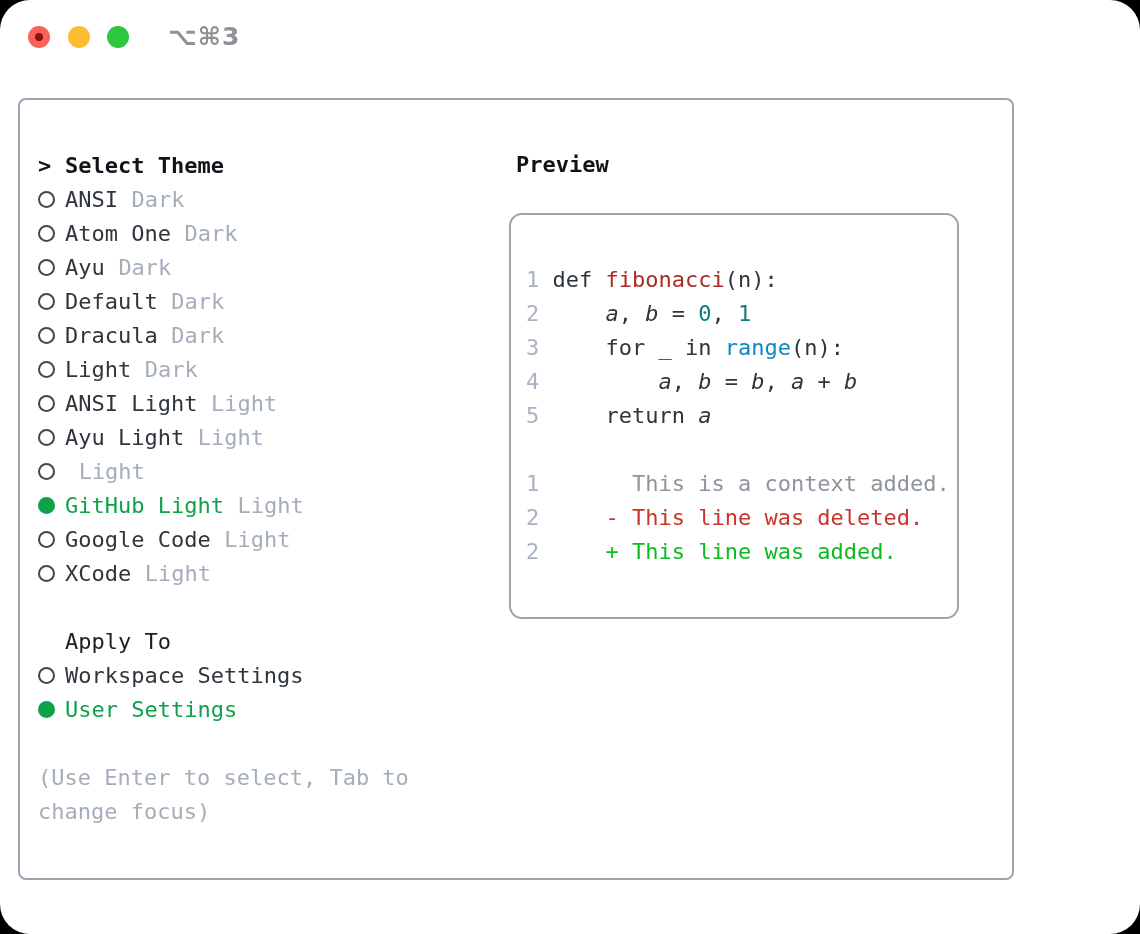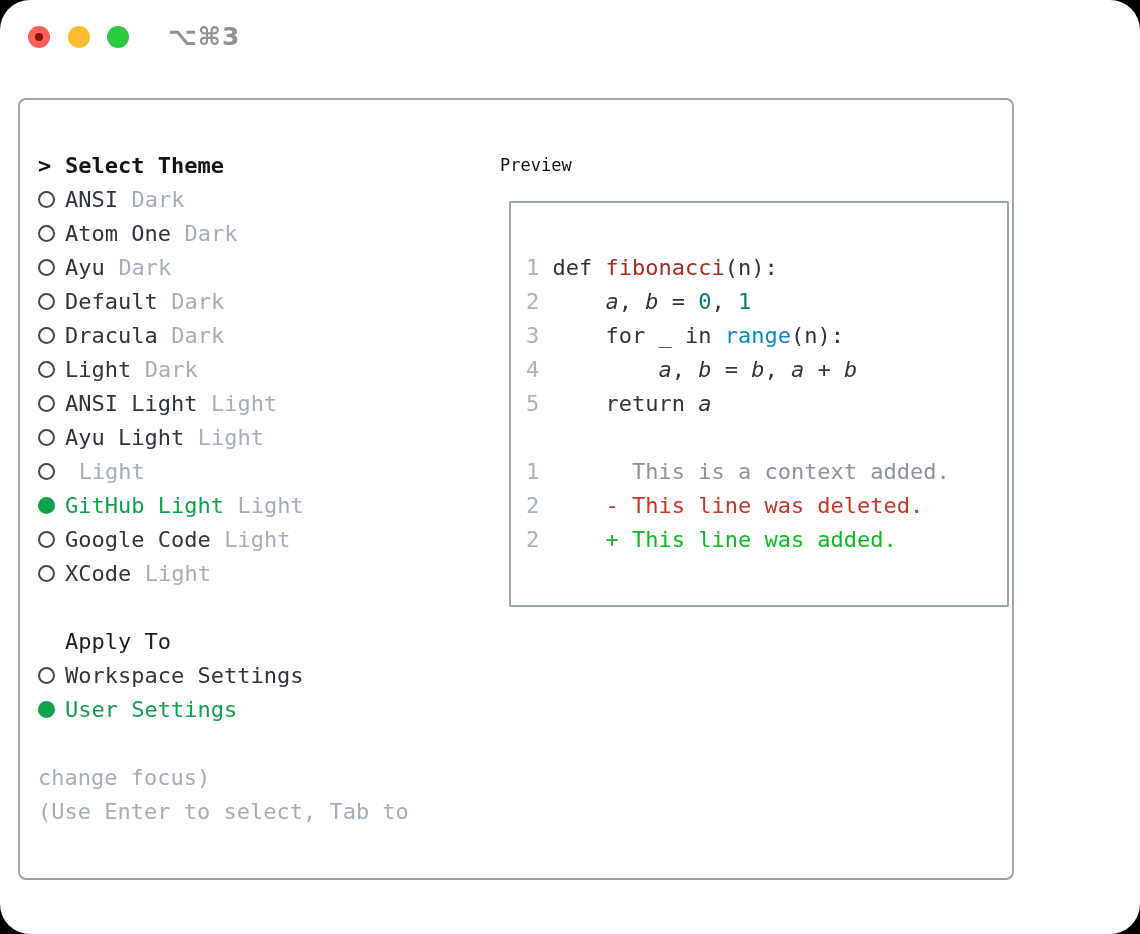--- a/index.html
+++ b/index.html
@@ -39,25 +39,25 @@
   .hdr{font-weight:700;color:var(--hdr);}
   .subhdr{color:#1a1f24;}
   .radio{width:13px;height:13px;border:2px solid #41484f;border-radius:50%;box-sizing:content-box;}
   .radio.sel{background:var(--green);border-color:var(--green);}
   .tname{color:var(--dark);}
   .tname.green{color:var(--green);}
   .tsuffix{color:var(--muted);margin-left:0.62em;text-align:right;}
   .blank-row{height:34px;}
   .help{color:var(--muted);}
   
-  .preview-title{position:absolute;left:500px;top:148px;height:34px;line-height:34px;
-    font-size:17px;font-weight:400;color:var(--hdr);}
+  .preview-title{position:absolute;left:516px;top:148px;height:34px;line-height:34px;
+    font-size:22px;font-weight:700;color:var(--hdr);}
   .preview-box{
-    position:absolute;left:509px;top:201px;width:500px;height:406px;
-    border:2px solid var(--border);border-radius:2px;box-sizing:border-box;
+    position:absolute;left:509px;top:213px;width:450px;height:406px;
+    border:2px solid var(--border);border-radius:13px;box-sizing:border-box;
     padding:48px 0 0 15px;overflow:hidden;
   }
   .cl{height:34px;line-height:34px;font-size:22px;white-space:pre;}
   .ln{display:inline-block;width:1ch;margin-right:1ch;color:var(--lnum);}
   .tk-p{color:var(--dark);}
   .tk-v{color:var(--dark);font-style:italic;}
   .tk-fn{color:var(--fnred);}
   .tk-num{color:var(--teal);}
   .tk-fnb{color:var(--blue);}
   .tk-ctx{color:var(--ctx);}
@@ -102,22 +102,22 @@
     <div class="blank-row"></div>
     <div class="row">
       <span class="slot"></span>
       <span class="subhdr">Apply To</span>
     </div>
     <div id="apply-list">
         <div class="row"><span class="slot"><span class="radio"></span></span><span class="tname">Workspace Settings</span></div>
         <div class="row"><span class="slot"><span class="radio sel"></span></span><span class="tname green">User Settings</span></div>
       </div>
     <div class="blank-row"></div>
+    <div class="row help">(Use Enter to select, Tab to</div>
     <div class="row help">change focus)</div>
-    <div class="row help">(Use Enter to select, Tab to</div>
   </div>
 
   <div class="preview-title">Preview</div>
 
   <div class="preview-box">
     <div id="code-lines">
         <div class="cl"><span class="ln">1</span><span><span class="tk-p">def </span><span class="tk-fn">fibonacci</span><span class="tk-p">(n):</span></span></div>
         <div class="cl"><span class="ln">2</span><span><span class="tk-p">    </span><span class="tk-v">a</span><span class="tk-p">, </span><span class="tk-v">b</span><span class="tk-p"> = </span><span class="tk-num">0</span><span class="tk-p">, </span><span class="tk-num">1</span></span></div>
         <div class="cl"><span class="ln">3</span><span><span class="tk-p">    for _ in </span><span class="tk-fnb">range</span><span class="tk-p">(n):</span></span></div>
         <div class="cl"><span class="ln">4</span><span><span class="tk-p">        </span><span class="tk-v">a</span><span class="tk-p">, </span><span class="tk-v">b</span><span class="tk-p"> = </span><span class="tk-v">b</span><span class="tk-p">, </span><span class="tk-v">a</span><span class="tk-p"> + </span><span class="tk-v">b</span></span></div>

